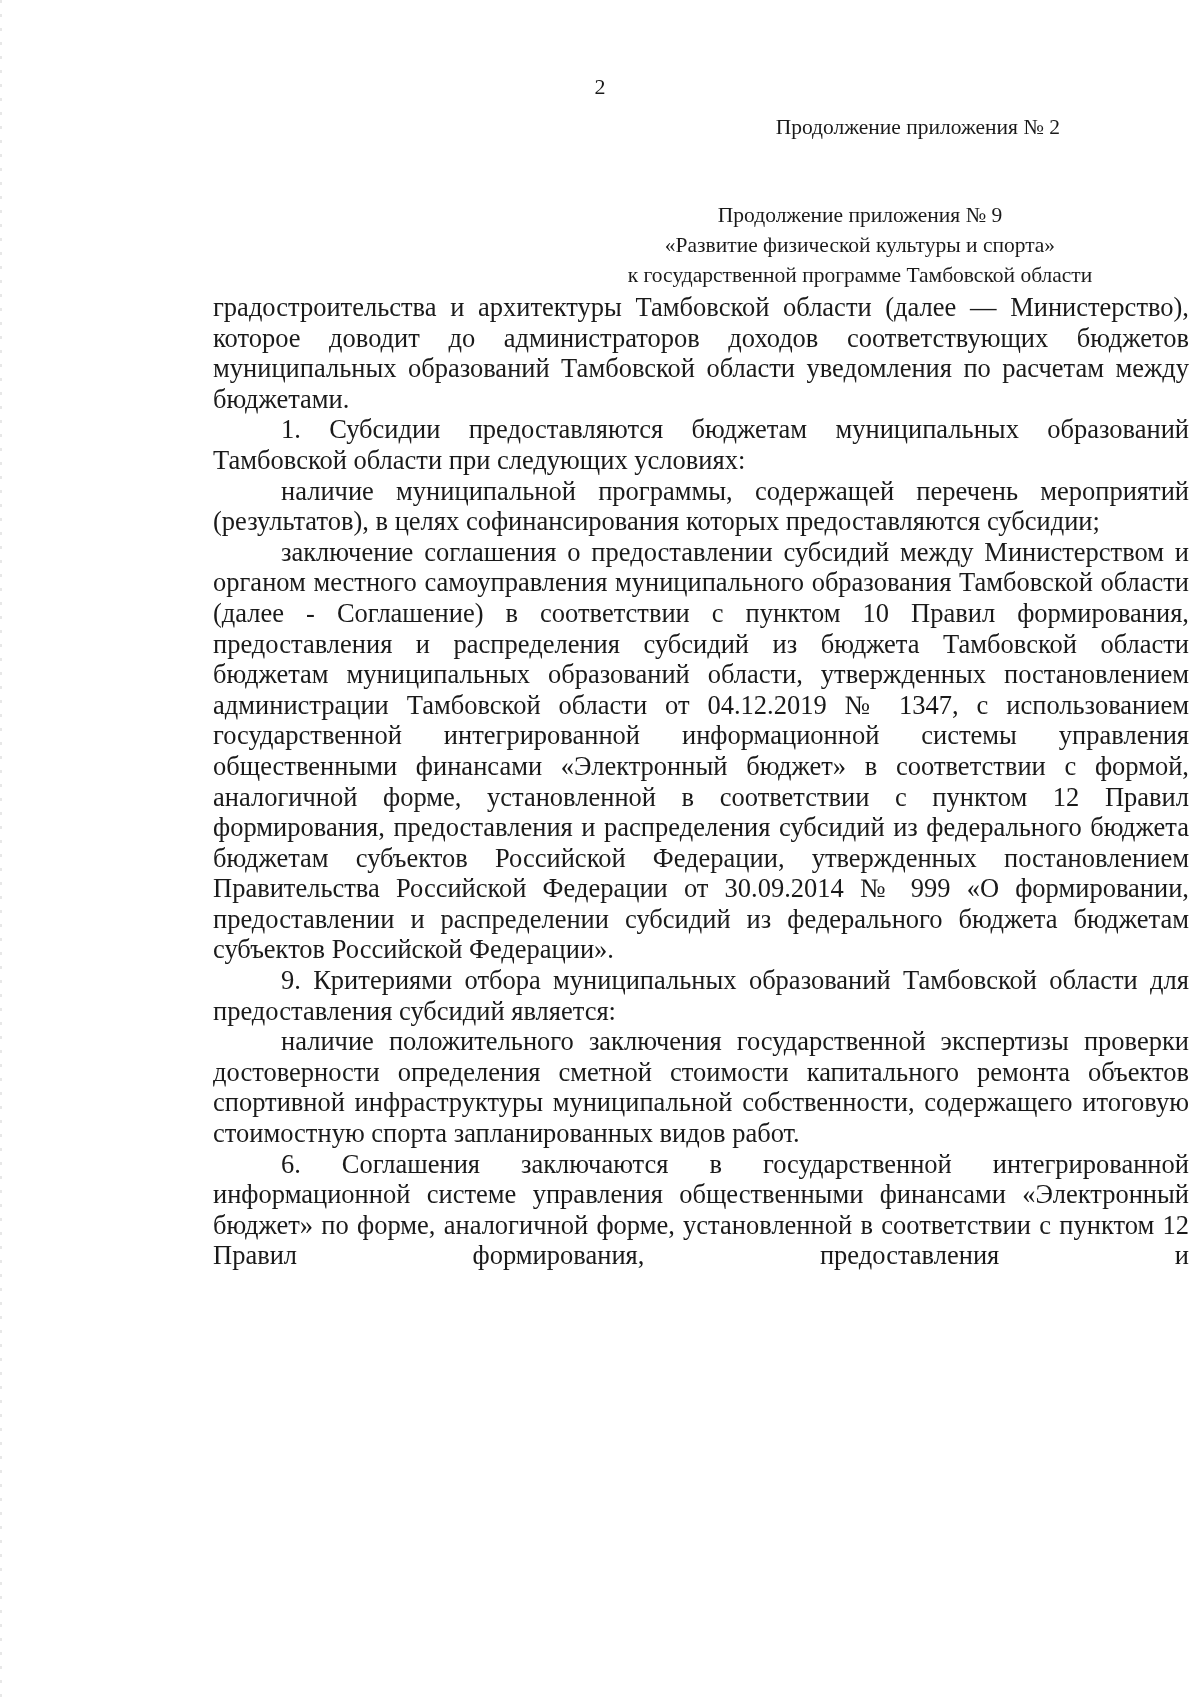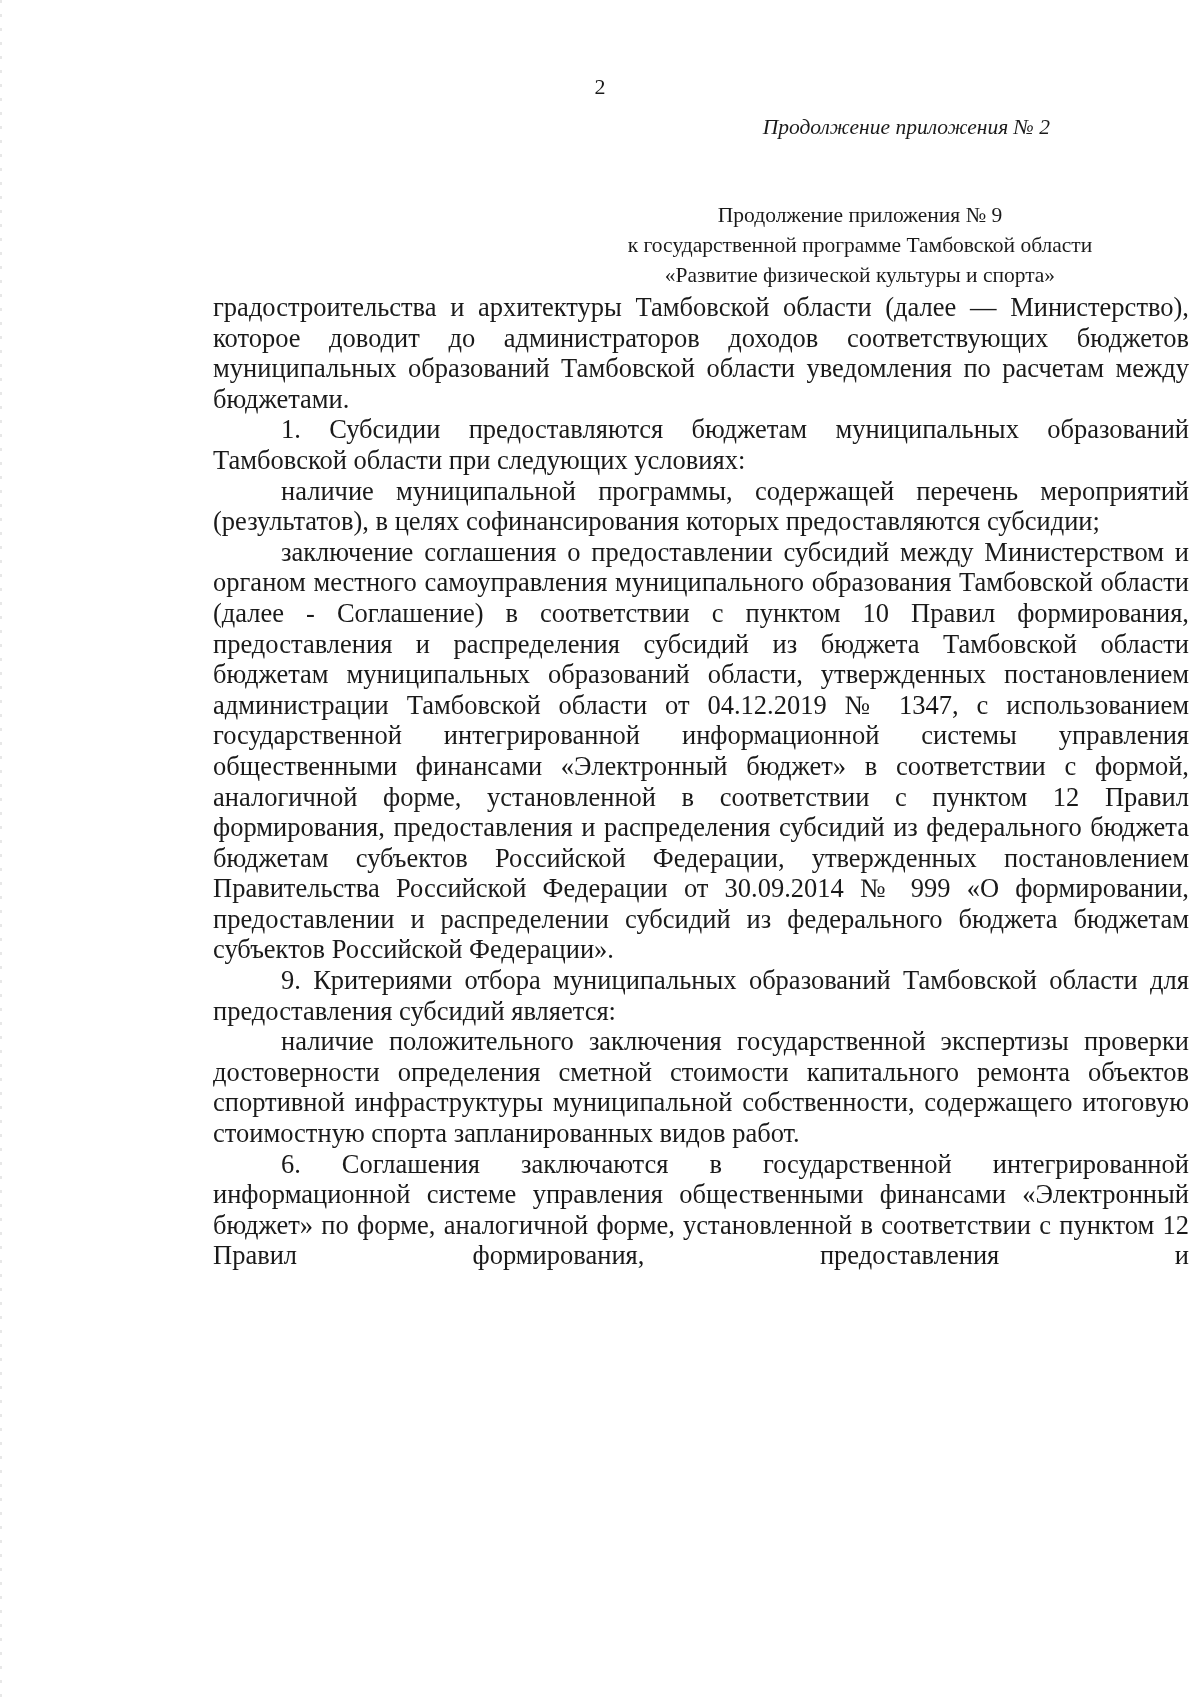--- a/index.html
+++ b/index.html
@@ -41,22 +41,21 @@
     }
     .annex {
       position: absolute;
       right: 60px;
       text-align: center;
       font-size: 21.5px;
       line-height: 30px;
     }
     .annex-2 {
       top: 112px;
-      right: 150px;
-      font-style: italic;
+      right: 140px;
     }
     .annex-9 {
       top: 172px;
       right: 60px;
       width: 560px;
       margin-top: 28px;
     }
     .annex-9 .line { display: block; }
     .body-text {
       position: absolute;
@@ -85,22 +84,22 @@
 
 <div class="page">
   <div class="scan-edge"></div>
 
   <div class="page-number">2</div>
 
   <div class="annex annex-2">Продолжение приложения № 2</div>
 
   <div class="annex annex-9">
     <span class="line">Продолжение приложения № 9</span>
+    <span class="line">«Развитие физической культуры и спорта»</span>
     <span class="line">к государственной программе Тамбовской области</span>
-    <span class="line">«Развитие физической культуры и спорта»</span>
   </div>
 
   <div class="body-text">
     <p>градостроительства и архитектуры Тамбовской области (далее — Министерство), которое доводит до администраторов доходов соответствующих бюджетов муниципальных образований Тамбовской области уведомления по расчетам между бюджетами.</p>
     <p class="indent">1. Субсидии предоставляются бюджетам муниципальных образований Тамбовской области при следующих условиях:</p>
     <p class="indent">наличие муниципальной программы, содержащей перечень мероприятий (результатов), в целях софинансирования которых предоставляются субсидии;</p>
     <p class="indent">заключение соглашения о предоставлении субсидий между Министерством и органом местного самоуправления муниципального образования Тамбовской области (далее - Соглашение) в соответствии с пунктом 10 Правил формирования, предоставления и распределения субсидий из бюджета Тамбовской области бюджетам муниципальных образований области, утвержденных постановлением администрации Тамбовской области от 04.12.2019 № 1347, с использованием государственной интегрированной информационной системы управления общественными финансами «Электронный бюджет» в соответствии с формой, аналогичной форме, установленной в соответствии с пунктом 12 Правил формирования, предоставления и распределения субсидий из федерального бюджета бюджетам субъектов Российской Федерации, утвержденных постановлением Правительства Российской Федерации от 30.09.2014 № 999 «О формировании, предоставлении и распределении субсидий из федерального бюджета бюджетам субъектов Российской Федерации».</p>
     <p class="indent">9. Критериями отбора муниципальных образований Тамбовской области для предоставления субсидий является:</p>
     <p class="indent">наличие положительного заключения государственной экспертизы проверки достоверности определения сметной стоимости капитального ремонта объектов спортивной инфраструктуры муниципальной собственности, содержащего итоговую стоимостную спорта запланированных видов работ.</p>
     <p class="indent last-justify">6. Соглашения заключаются в государственной интегрированной информационной системе управления общественными финансами «Электронный бюджет» по форме, аналогичной форме, установленной в соответствии с пунктом 12 Правил формирования, предоставления и</p>

